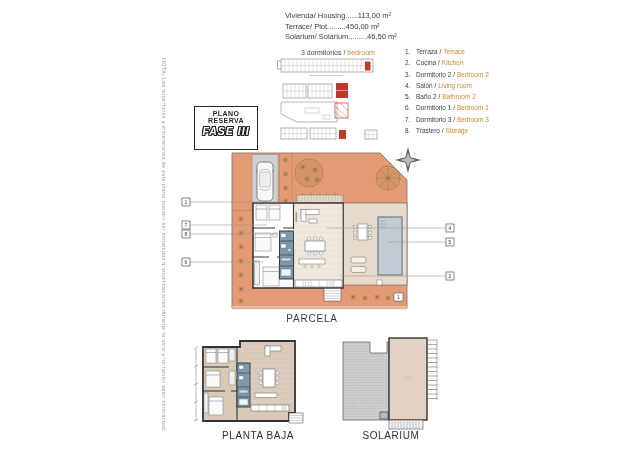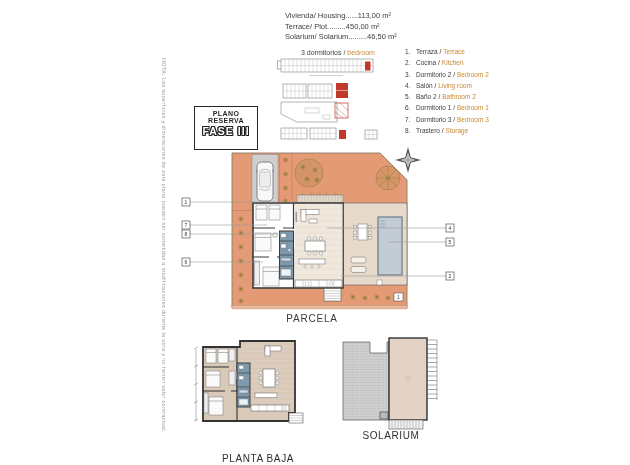--- a/index.html
+++ b/index.html
@@ -16,21 +16,21 @@
   .legend{list-style:none;margin:0;padding:0;}
   .legend li{height:11.3px;font-size:6.5px;color:#3d3d3d;white-space:nowrap;}
   .legend .num{display:inline-block;min-width:8px;margin-right:3px;}
   .legend .es{margin-right:2px;}
 
   
   .badge{border:1.3px solid #262626;background:#fff;text-align:center;padding-top:3px;box-sizing:border-box;}
   .badge .top{font-size:7px;letter-spacing:.4px;font-weight:600;color:#262626;}
   .outline-text{color:#fff;font-weight:700;
     text-shadow:-1px -1px 0 #1f1f1f,1px -1px 0 #1f1f1f,-1px 1px 0 #1f1f1f,1px 1px 0 #1f1f1f,
-                -1px 0 0 #1f1f1f,1px 0 0 #1f1f1f,0 -1px 0 #1f1f1f,0 1px 0 #1f1f1f;}
+                -1px 0 0 #1f1f1f,1px 0 0 #1f1f1f,0 -1px 0 #1f1f1f,0 1px 0 #1f1f1f;font-style:italic;}
   .badge .fase{font-size:10.5px;letter-spacing:1px;margin-top:1px;}
   .badge .villa{font-size:15px;letter-spacing:.5px;margin-top:0px;}
 
   
   .side-note{writing-mode:vertical-rl;font-size:5.5px;letter-spacing:.3px;color:#9a9a9a;
              height:350px;white-space:nowrap;}
 
   
   .plan-label{font-size:10px;letter-spacing:.8px;color:#3b3b3b;text-align:center;}
   .plan-label-lg{font-size:10px;letter-spacing:.6px;color:#2f2f2f;text-align:center;}
@@ -474,21 +474,21 @@
     <g>
       <rect x="104" y="80" width="14" height="10" fill="#fff" stroke="#555" stroke-width="0.6"></rect>
       <g stroke="#888" stroke-width="0.4">
         <line x1="104" y1="82.5" x2="118" y2="82.5"></line>
           <line x1="104" y1="85" x2="118" y2="85"></line>
           <line x1="104" y1="87.5" x2="118" y2="87.5"></line>
       </g>
     </g>
   </svg>
 
-  <div class="abs plan-label-lg" style="left:200px;top:430px;width:116px;margin-top:23px;">PLANTA BAJA</div>
+  <div class="abs plan-label-lg" style="left:200px;top:430px;width:116px;">PLANTA BAJA</div>
 
   <svg class="abs" style="left:333px;top:332px;" width="115" height="100" viewBox="0 0 115 100">
     <defs>
       <pattern id="dots" width="2.6" height="2.6" patternUnits="userSpaceOnUse">
         <circle cx="1" cy="1" r="0.45" fill="#9a9a9a"></circle>
       </pattern>
     </defs>
     <path d="M10 10 H37 V21 H54 V10 H56 V88 H10 Z" fill="#cfcfcf" stroke="#666" stroke-width="0.8"></path>
     <path d="M10 10 H37 V21 H54 V10 H56 V88 H10 Z" fill="url(#dots)" stroke="none"></path>
     <rect x="56" y="6" width="38" height="82" fill="#e2d3c4" stroke="#333" stroke-width="1.4"></rect>

